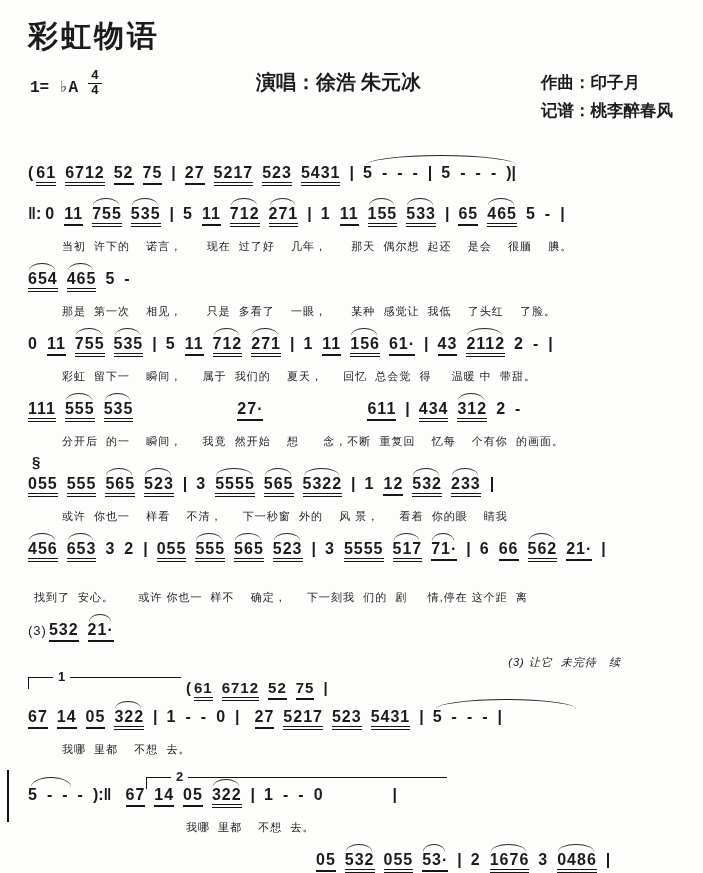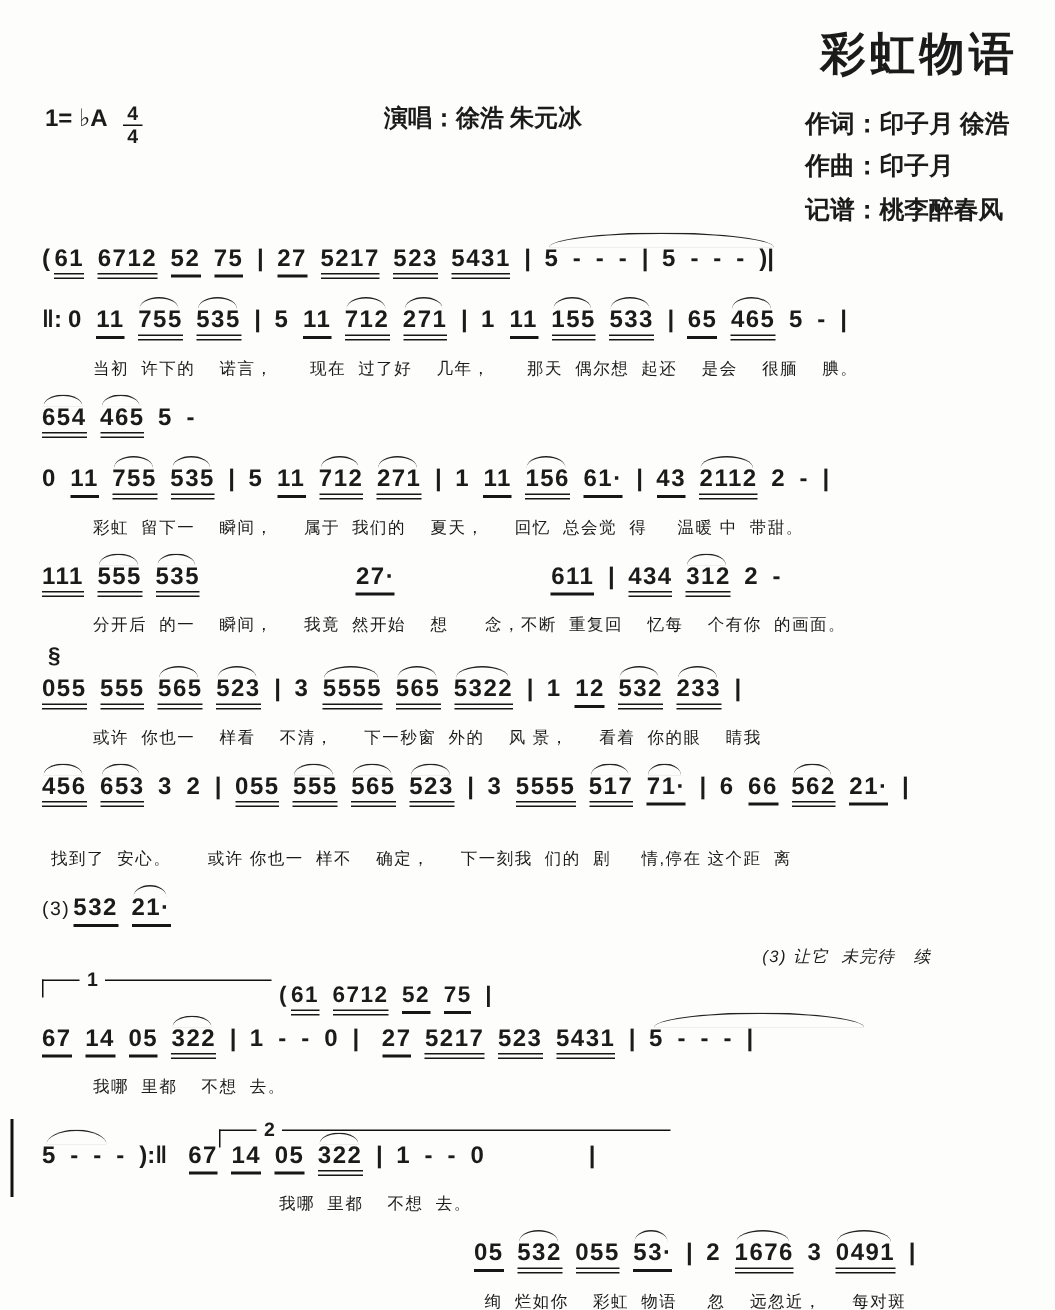--- a/index.html
+++ b/index.html
@@ -2,27 +2,27 @@
 <html><head>
 <meta charset="utf-8">
 <style>
   html,body{margin:0;padding:0;}
   body{
     width:703px;height:873px;overflow:hidden;background:#fdfdfc;color:#1b1b1b;
     font-family:"Liberation Sans","DejaVu Sans",sans-serif;position:relative;
   }
   .sheet{padding:8px 24px 0 28px;position:relative;}
   
-  .title{text-align:right;font-size:30px;font-weight:bold;letter-spacing:3px;margin-top:8px;}
+  .title{text-align:left;font-size:30px;font-weight:bold;letter-spacing:3px;margin-top:8px;}
   .meta{position:relative;height:92px;margin-top:6px;font-weight:bold;}
-  .key{position:absolute;left:2px;top:6px;font-size:16px;display:flex;align-items:flex-start;}
+  .key{position:absolute;left:2px;top:6px;font-size:16px;display:flex;align-items:flex-end;font-family:Liberation Mono, monospace;}
   .ts{display:inline-flex;flex-direction:column;text-align:center;font-size:13px;line-height:1.05;margin-left:10px;}
   .ts .top{border-bottom:1.5px solid #111;padding:0 3px;}
   .serif{font-family:"Liberation Serif","DejaVu Serif",serif;}
-  .sing{position:absolute;left:228px;top:6px;font-size:16px;}
+  .sing{position:absolute;left:228px;top:6px;font-size:20px;}
   .credits{position:absolute;right:6px;top:6px;font-size:16.5px;line-height:1.72;}
   
   .sys{position:relative;}
   .mrow{white-space:nowrap;height:32px;padding-top:9px;font-weight:bold;font-size:16px;
         font-family:Liberation Sans, sans-serif;letter-spacing:1px;}
   .tok{position:relative;display:inline-block;margin-right:9px;line-height:1.1;}
   .tok.u1{border-bottom:2px solid #161616;padding-bottom:1px;}
   .tok.u2{border-bottom:4px double #161616;}
   .tok.bar{letter-spacing:0;}
   .tok.small{font-size:13px;font-weight:normal;}
@@ -56,37 +56,37 @@
   <div class="meta">
     <span class="key">
       <span>1= ♭A</span>
       <span class="ts">
         <span class="top">4</span>
         <span>4</span>
       </span>
     </span>
     <span class="sing serif">演唱：徐浩 朱元冰</span>
     <div class="credits serif">
-      <div>作词：印子月 徐浩</div>
       <div>作曲：印子月</div>
       <div>记谱：桃李醉春风</div>
     </div>
   </div>
 
   <div class="sys">
     <div class="mrow"><span class="tok" style="margin-right: 2px;">(</span><span class="tok u2">61</span><span class="tok u2">6712</span><span class="tok u1">52</span><span class="tok u1">75</span><span class="tok bar">|</span><span class="tok u1">27</span><span class="tok u2">5217</span><span class="tok u2">523</span><span class="tok u2">5431</span><span class="tok bar">|</span><span class="tok">5<i class="tie" style="width: 150px;"></i></span><span class="tok">-</span><span class="tok">-</span><span class="tok">-</span><span class="tok bar">|</span><span class="tok">5</span><span class="tok">-</span><span class="tok">-</span><span class="tok">-</span><span class="tok bar">)|</span></div>
   </div>
 
   <div class="sys">
     <div class="mrow"><span class="tok bar" style="margin-right: 4px;">‖:</span><span class="tok">0</span><span class="tok u1">11</span><span class="tok u2 arc">755</span><span class="tok u2 arc">535</span><span class="tok bar">|</span><span class="tok">5</span><span class="tok u1">11</span><span class="tok u2 arc">712</span><span class="tok u2 arc">271</span><span class="tok bar">|</span><span class="tok">1</span><span class="tok u1">11</span><span class="tok u2 arc">155</span><span class="tok u2 arc">533</span><span class="tok bar">|</span><span class="tok u1">65</span><span class="tok u2 arc">465</span><span class="tok">5</span><span class="tok">-</span><span class="tok bar">|</span></div>
     <div class="lyric">当初  许下的    诺言，      现在  过了好    几年，      那天  偶尔想  起还    是会    很腼    腆。</div>
   </div>
 
   <div class="sys">
     <div class="mrow right"><span class="tok u2 arc">654</span><span class="tok u2 arc">465</span><span class="tok">5</span><span class="tok">-</span></div>
+    <div class="lyric">那是  第一次    相见，      只是  多看了    一眼，      某种  感觉让  我低    了头红    了脸。</div>
   </div>
 
   <div class="sys">
     <div class="mrow"><span class="tok">0</span><span class="tok u1">11</span><span class="tok u2 arc">755</span><span class="tok u2 arc">535</span><span class="tok bar">|</span><span class="tok">5</span><span class="tok u1">11</span><span class="tok u2 arc">712</span><span class="tok u2 arc">271</span><span class="tok bar">|</span><span class="tok">1</span><span class="tok u1">11</span><span class="tok u2 arc">156</span><span class="tok u1">61·</span><span class="tok bar">|</span><span class="tok u1">43</span><span class="tok u2 arc">2112</span><span class="tok">2</span><span class="tok">-</span><span class="tok bar">|</span></div>
     <div class="lyric">彩虹  留下一    瞬间，     属于  我们的    夏天，     回忆  总会觉  得     温暖 中  带甜。</div>
   </div>
 
   <div class="sys">
     <div class="mrow"><span class="tok u2">111</span><span class="tok u2 arc">555</span><span class="tok u2 arc">535</span><span class="sp" style="width: 95px;"></span><span class="tok u1">27·</span><span class="sp" style="width: 95px;"></span><span class="tok u1">611</span><span class="tok bar">|</span><span class="tok u2">434</span><span class="tok u2 arc">312</span><span class="tok">2</span><span class="tok">-</span></div>
     <div class="lyric">分开后  的一    瞬间，     我竟  然开始    想      念，不断  重复回    忆每    个有你  的画面。</div>
@@ -122,17 +122,17 @@
   <div class="sys s10wrap">
     <div class="lbar"></div>
     <div class="volta" style="left: 118px; width: 300px;">
         <span class="vlabel">2</span>
       </div>
     <div class="mrow"><span class="tok">5<i class="tie" style="width: 40px;"></i></span><span class="tok">-</span><span class="tok">-</span><span class="tok">-</span><span class="tok bar" style="margin-right: 14px;">):‖</span><span class="tok u1">67</span><span class="tok u1">14</span><span class="tok u1">05</span><span class="tok u2 arc">322</span><span class="tok bar">|</span><span class="tok">1</span><span class="tok">-</span><span class="tok">-</span><span class="tok">0</span><span class="sp" style="width: 60px;"></span><span class="tok bar">|</span></div>
     <div class="lyric lp158">我哪  里都    不想  去。</div>
   </div>
 
   <div class="sys">
-    <div class="mrow"><span class="sp" style="width: 288px;"></span><span class="tok u1">05</span><span class="tok u2 arc">532</span><span class="tok u2">055</span><span class="tok u1 arc">53·</span><span class="tok bar">|</span><span class="tok">2</span><span class="tok u2 arc">1676</span><span class="tok">3</span><span class="tok u2 arc">0491</span><span class="tok bar">|</span></div>
+    <div class="mrow"><span class="sp" style="width: 288px;"></span><span class="tok u1">05</span><span class="tok u2 arc">532</span><span class="tok u2">055</span><span class="tok u1 arc">53·</span><span class="tok bar">|</span><span class="tok">2</span><span class="tok u2 arc">1676</span><span class="tok">3</span><span class="tok u2 arc">0486</span><span class="tok bar">|</span></div>
     <div class="lyric lp295">绚  烂如你    彩虹  物语     忽    远忽近，     每对斑</div>
   </div>
 
 </div>
 
 </body></html>

